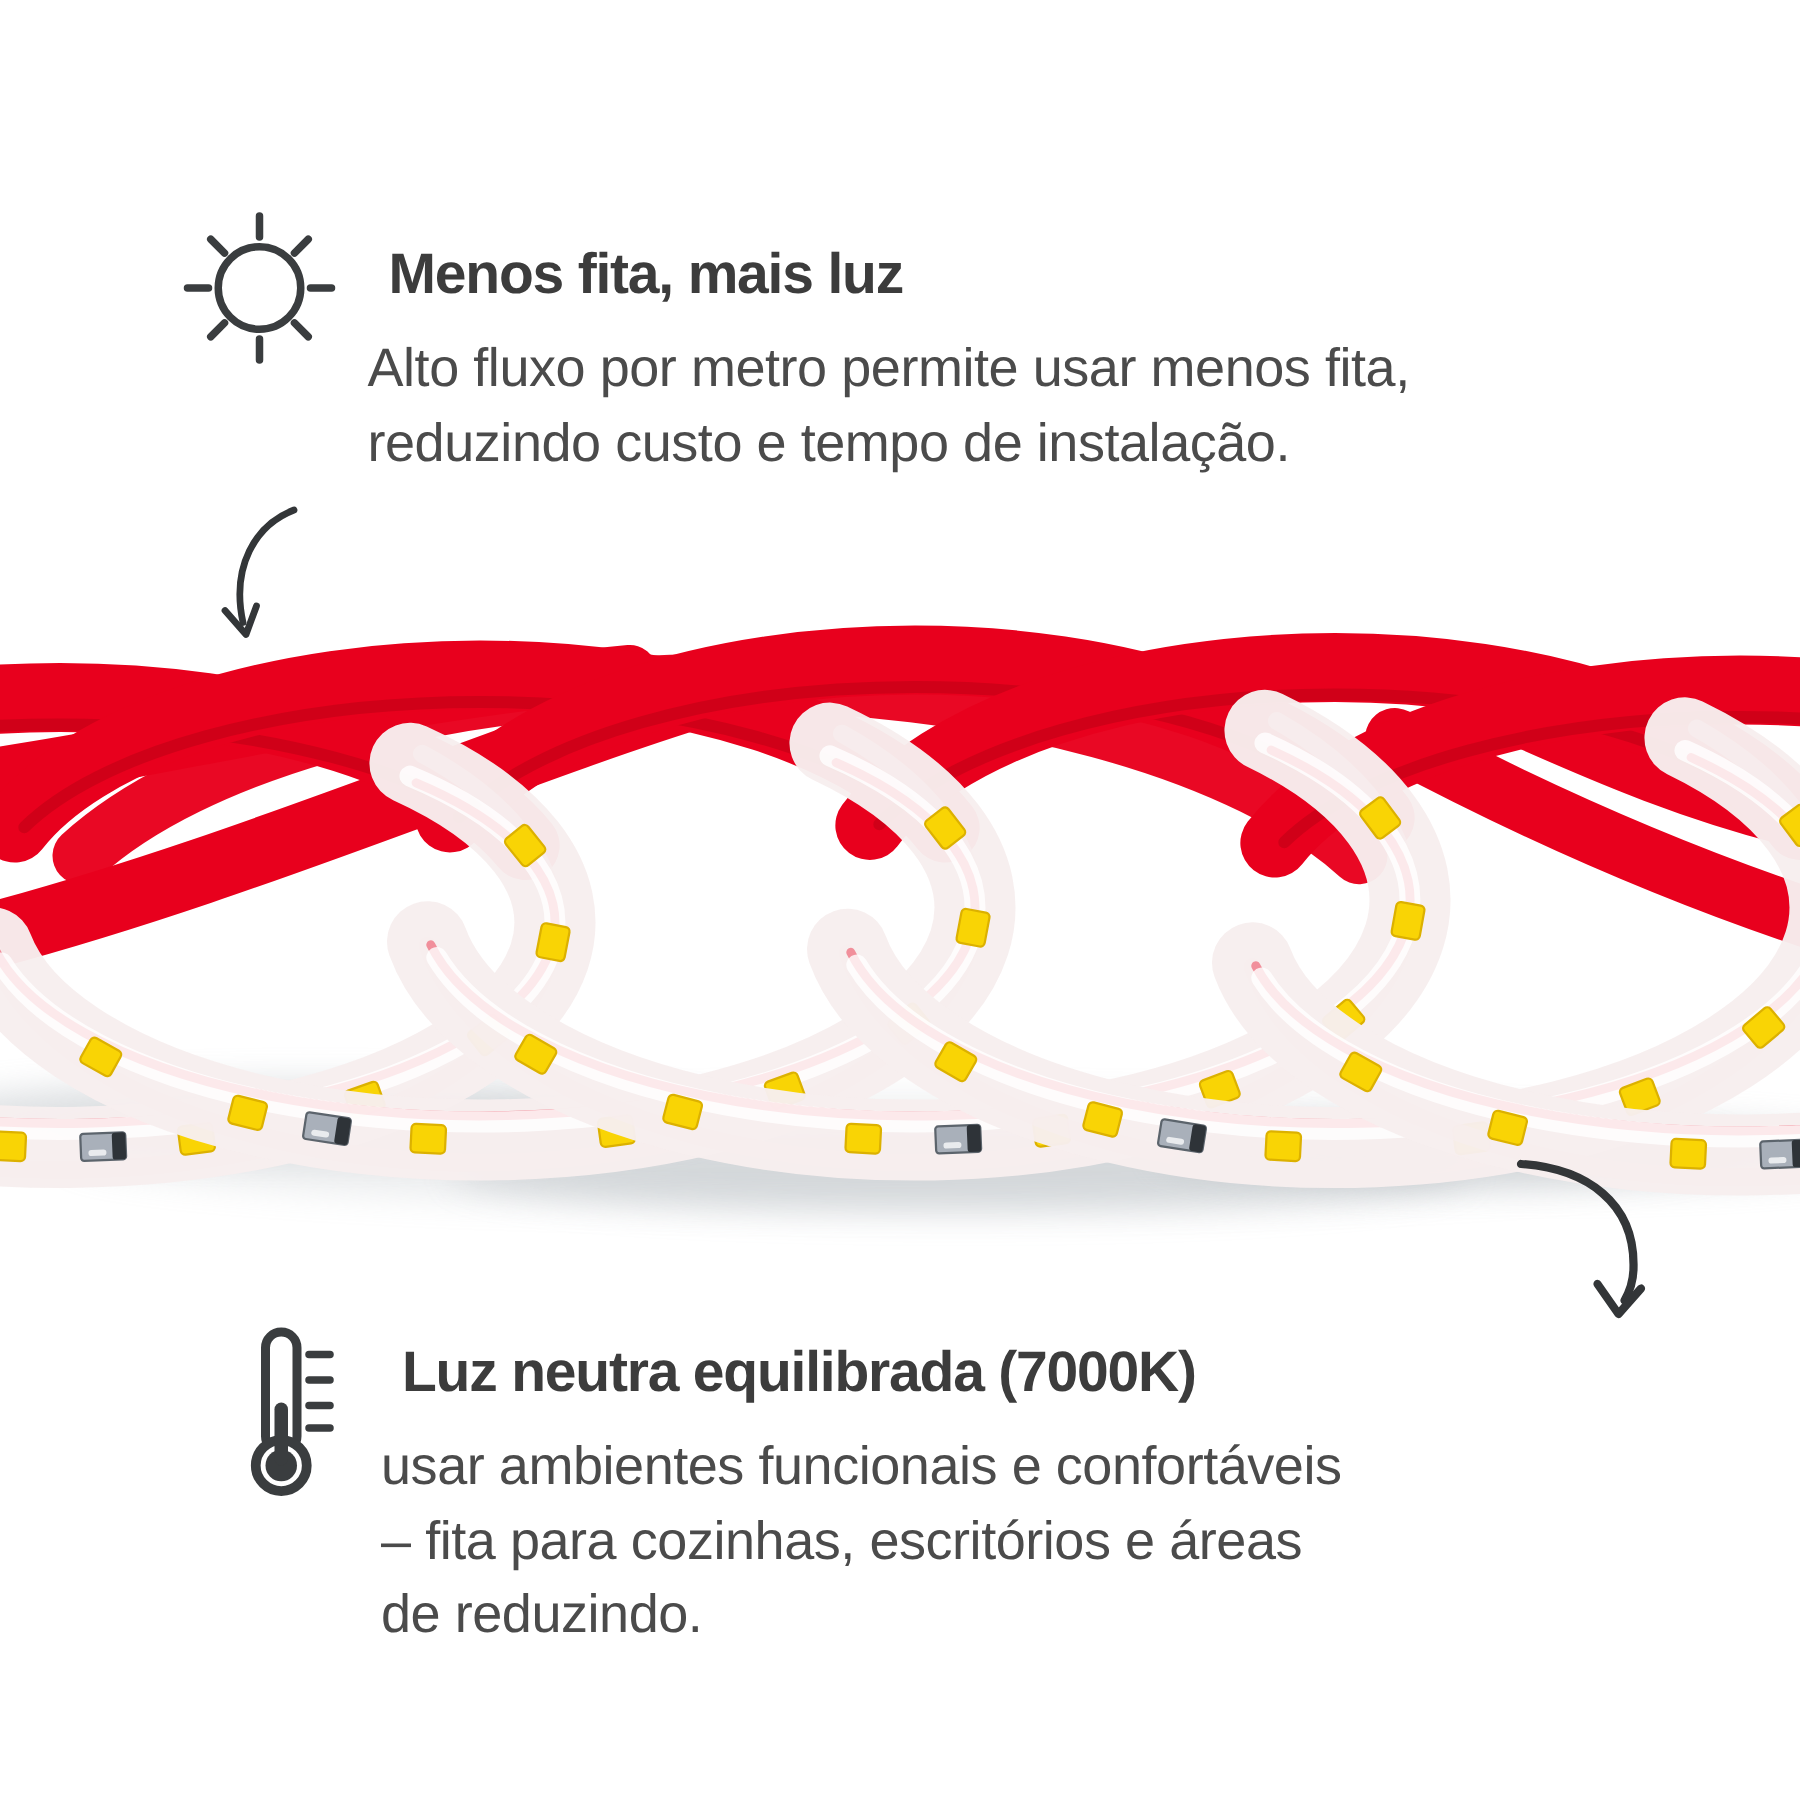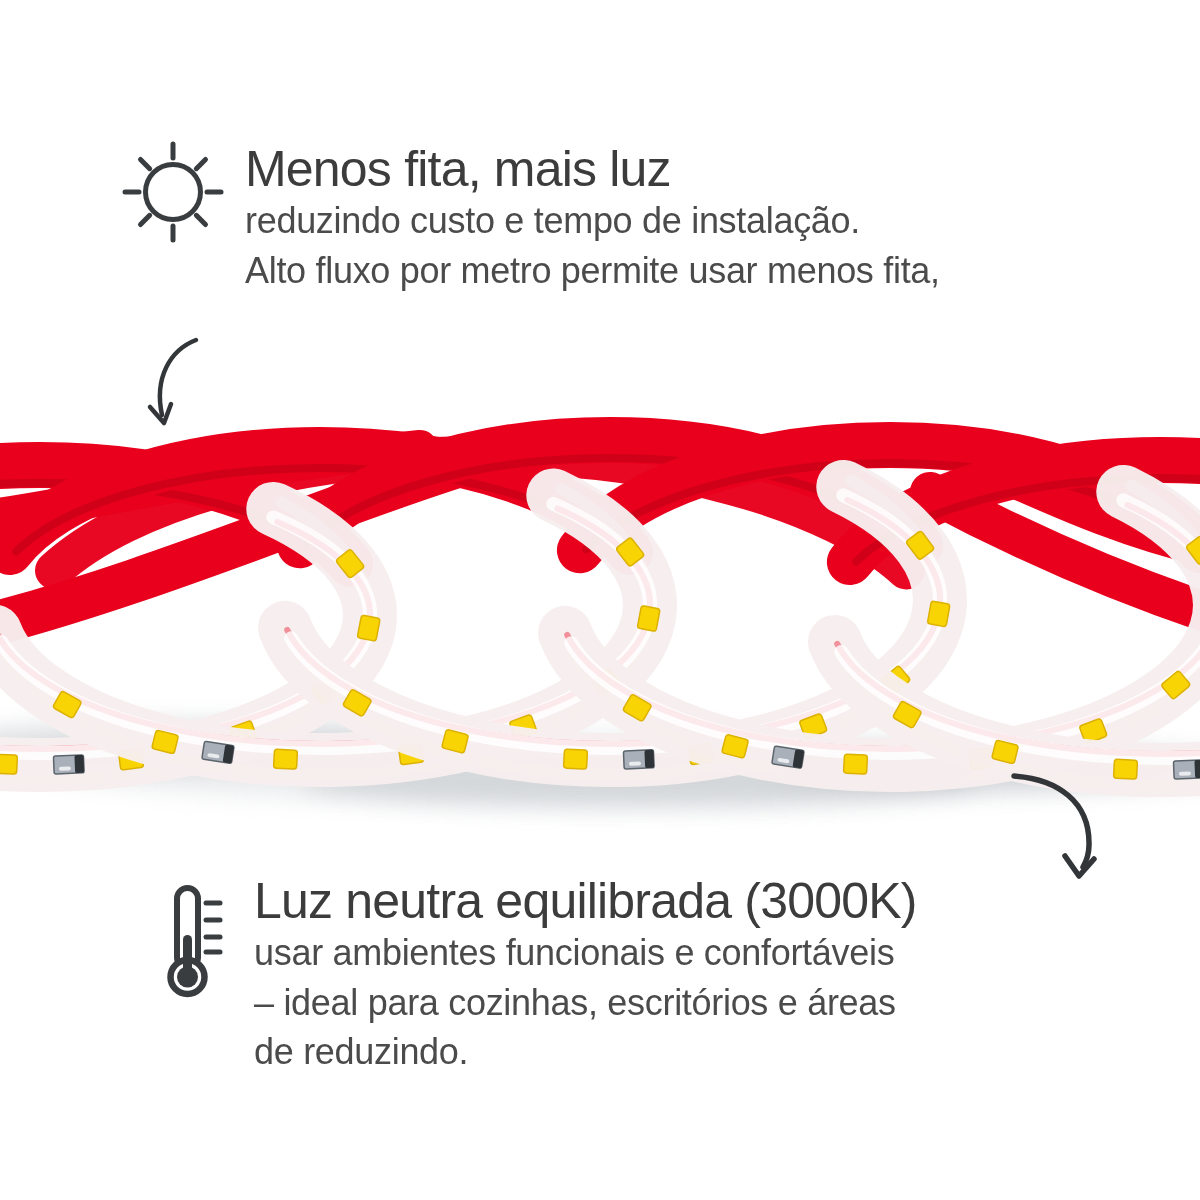--- a/index.html
+++ b/index.html
@@ -4,21 +4,21 @@
 <title>Fita LED</title>
 <style>
   html,body{margin:0;padding:0;background:#ffffff;}
   .canvas{
     position:relative;width:1200px;height:1200px;background:#ffffff;
     overflow:hidden;font-family:"Liberation Sans",sans-serif;
   }
   .abs{position:absolute;}
   .feature{position:absolute;}
   .feature h2{
-    margin:0;font-size:50px;line-height:46px;font-weight:400;
+    margin:14px;font-size:38px;line-height:46px;font-weight:700;
     color:var(--text-heading,#3c3c3c);letter-spacing:-0.8px;
   }
   .feature p{
     margin:4px 0 0 0;font-size:36px;line-height:49.5px;font-weight:400;
     color:var(--text-body,#4b4b4b);letter-spacing:-0.3px;
   }
   .feature p span{display:block;}
   .f-top{left:245px;top:146px;}
   .f-bottom{left:254px;top:878px;}
   #coil-svg{left:0;top:0;width:1200px;height:1200px;pointer-events:none;}
@@ -212,22 +212,22 @@
       <line x1="86.3" y1="38.7" x2="95.5" y2="29.5"></line>
       <line x1="39.7" y1="38.7" x2="30.5" y2="29.5"></line>
       <line x1="86.3" y1="85.3" x2="95.5" y2="94.5"></line>
       <line x1="39.7" y1="85.3" x2="30.5" y2="94.5"></line>
     </g>
   </svg>
 
   <section class="feature f-top">
     <h2>Menos fita, mais luz</h2>
     <p>
+      <span>Alto fluxo por metro permite usar menos fita,</span>
       <span>reduzindo custo e tempo de instalação.</span>
-      <span>Alto fluxo por metro permite usar menos fita,</span>
     </p>
   </section>
 
   <svg class="abs arrow-svg" style="left:130px;top:325px" width="100" height="110" viewBox="0 0 100 110">
     <g fill="none" stroke="var(--arrow,#333638)" stroke-width="4.5" stroke-linecap="round" stroke-linejoin="round">
       <path d="M 66 15 C 40 25, 24 53, 32 90"></path>
       <path d="M 20 82 L 34 98 L 41 79"></path>
     </g>
   </svg>
 
@@ -245,21 +245,21 @@
       <circle cx="27.5" cy="97" r="10.5" fill="var(--icon,#3a3d3f)" stroke="none"></circle>
       <rect x="23" y="55" width="9" height="42" rx="4.5" fill="var(--icon,#3a3d3f)" stroke="none"></rect>
       <line x1="46" y1="23" x2="60" y2="23" stroke-width="5"></line>
       <line x1="46" y1="40" x2="60" y2="40" stroke-width="5"></line>
       <line x1="46" y1="57" x2="60" y2="57" stroke-width="5"></line>
       <line x1="46" y1="72" x2="60" y2="72" stroke-width="5"></line>
     </g>
   </svg>
 
   <section class="feature f-bottom">
-    <h2>Luz neutra equilibrada (3000K)</h2>
+    <h2>Luz neutra equilibrada (7000K)</h2>
     <p>
       <span>usar ambientes funcionais e confortáveis</span>
-      <span>– ideal para cozinhas, escritórios e áreas</span>
+      <span>– fita para cozinhas, escritórios e áreas</span>
       <span>de reduzindo.</span>
     </p>
   </section>
 
 </div>
 
 </body></html>

